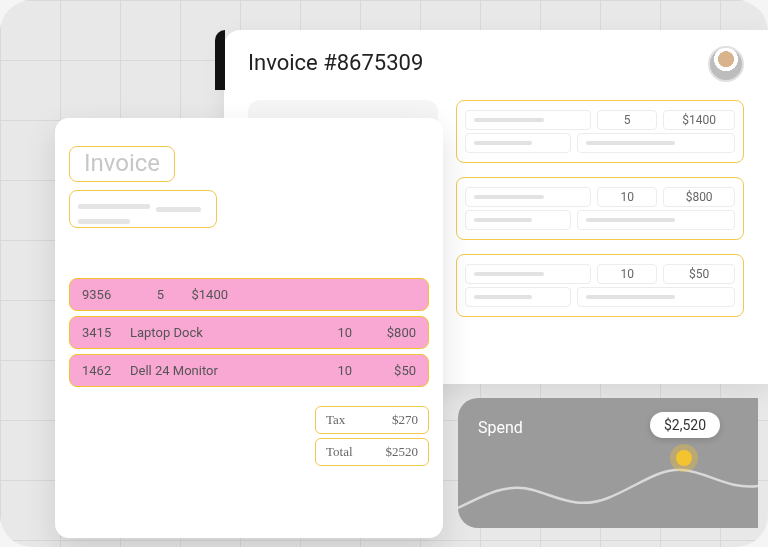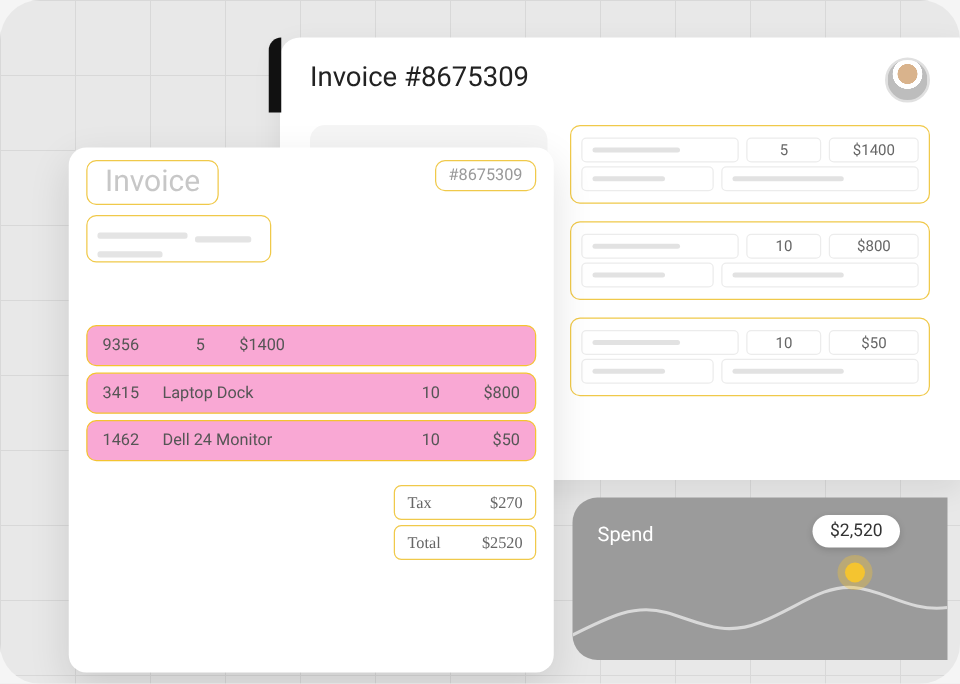--- a/index.html
+++ b/index.html
@@ -119,21 +119,21 @@
 
 .invoice-card {
   position: absolute;
   left: 55px;
   top: 118px;
   width: 388px;
   height: 420px;
   background: #fff;
   border-radius: 14px;
   box-shadow: 0 12px 32px rgba(0,0,0,0.12);
-  padding: 10px 14px;
+  padding: 28px 14px;
 }
 .inv-top {
   display: flex;
   justify-content: space-between;
   align-items: flex-start;
 }
 .inv-title-box {
   border: 1.5px solid #f0c94a;
   border-radius: 8px;
   padding: 2px 14px 4px 14px;
@@ -299,21 +299,20 @@
         </div>
       </div>
     </div>
   </div>
 
   <div class="invoice-card">
     <div class="inv-top">
       <div class="inv-title-box">
         <div class="inv-title">Invoice</div>
       </div>
-      <div class="inv-number">#8675309</div>
     </div>
     <div class="inv-ph-box">
       <span class="l1"></span><span class="l1b"></span>
       <div class="l2"></div>
     </div>
 
     <div class="inv-table">
       <div class="inv-row">
         <div class="inv-sku">9356</div>
         <div class="inv-qty">5</div>

